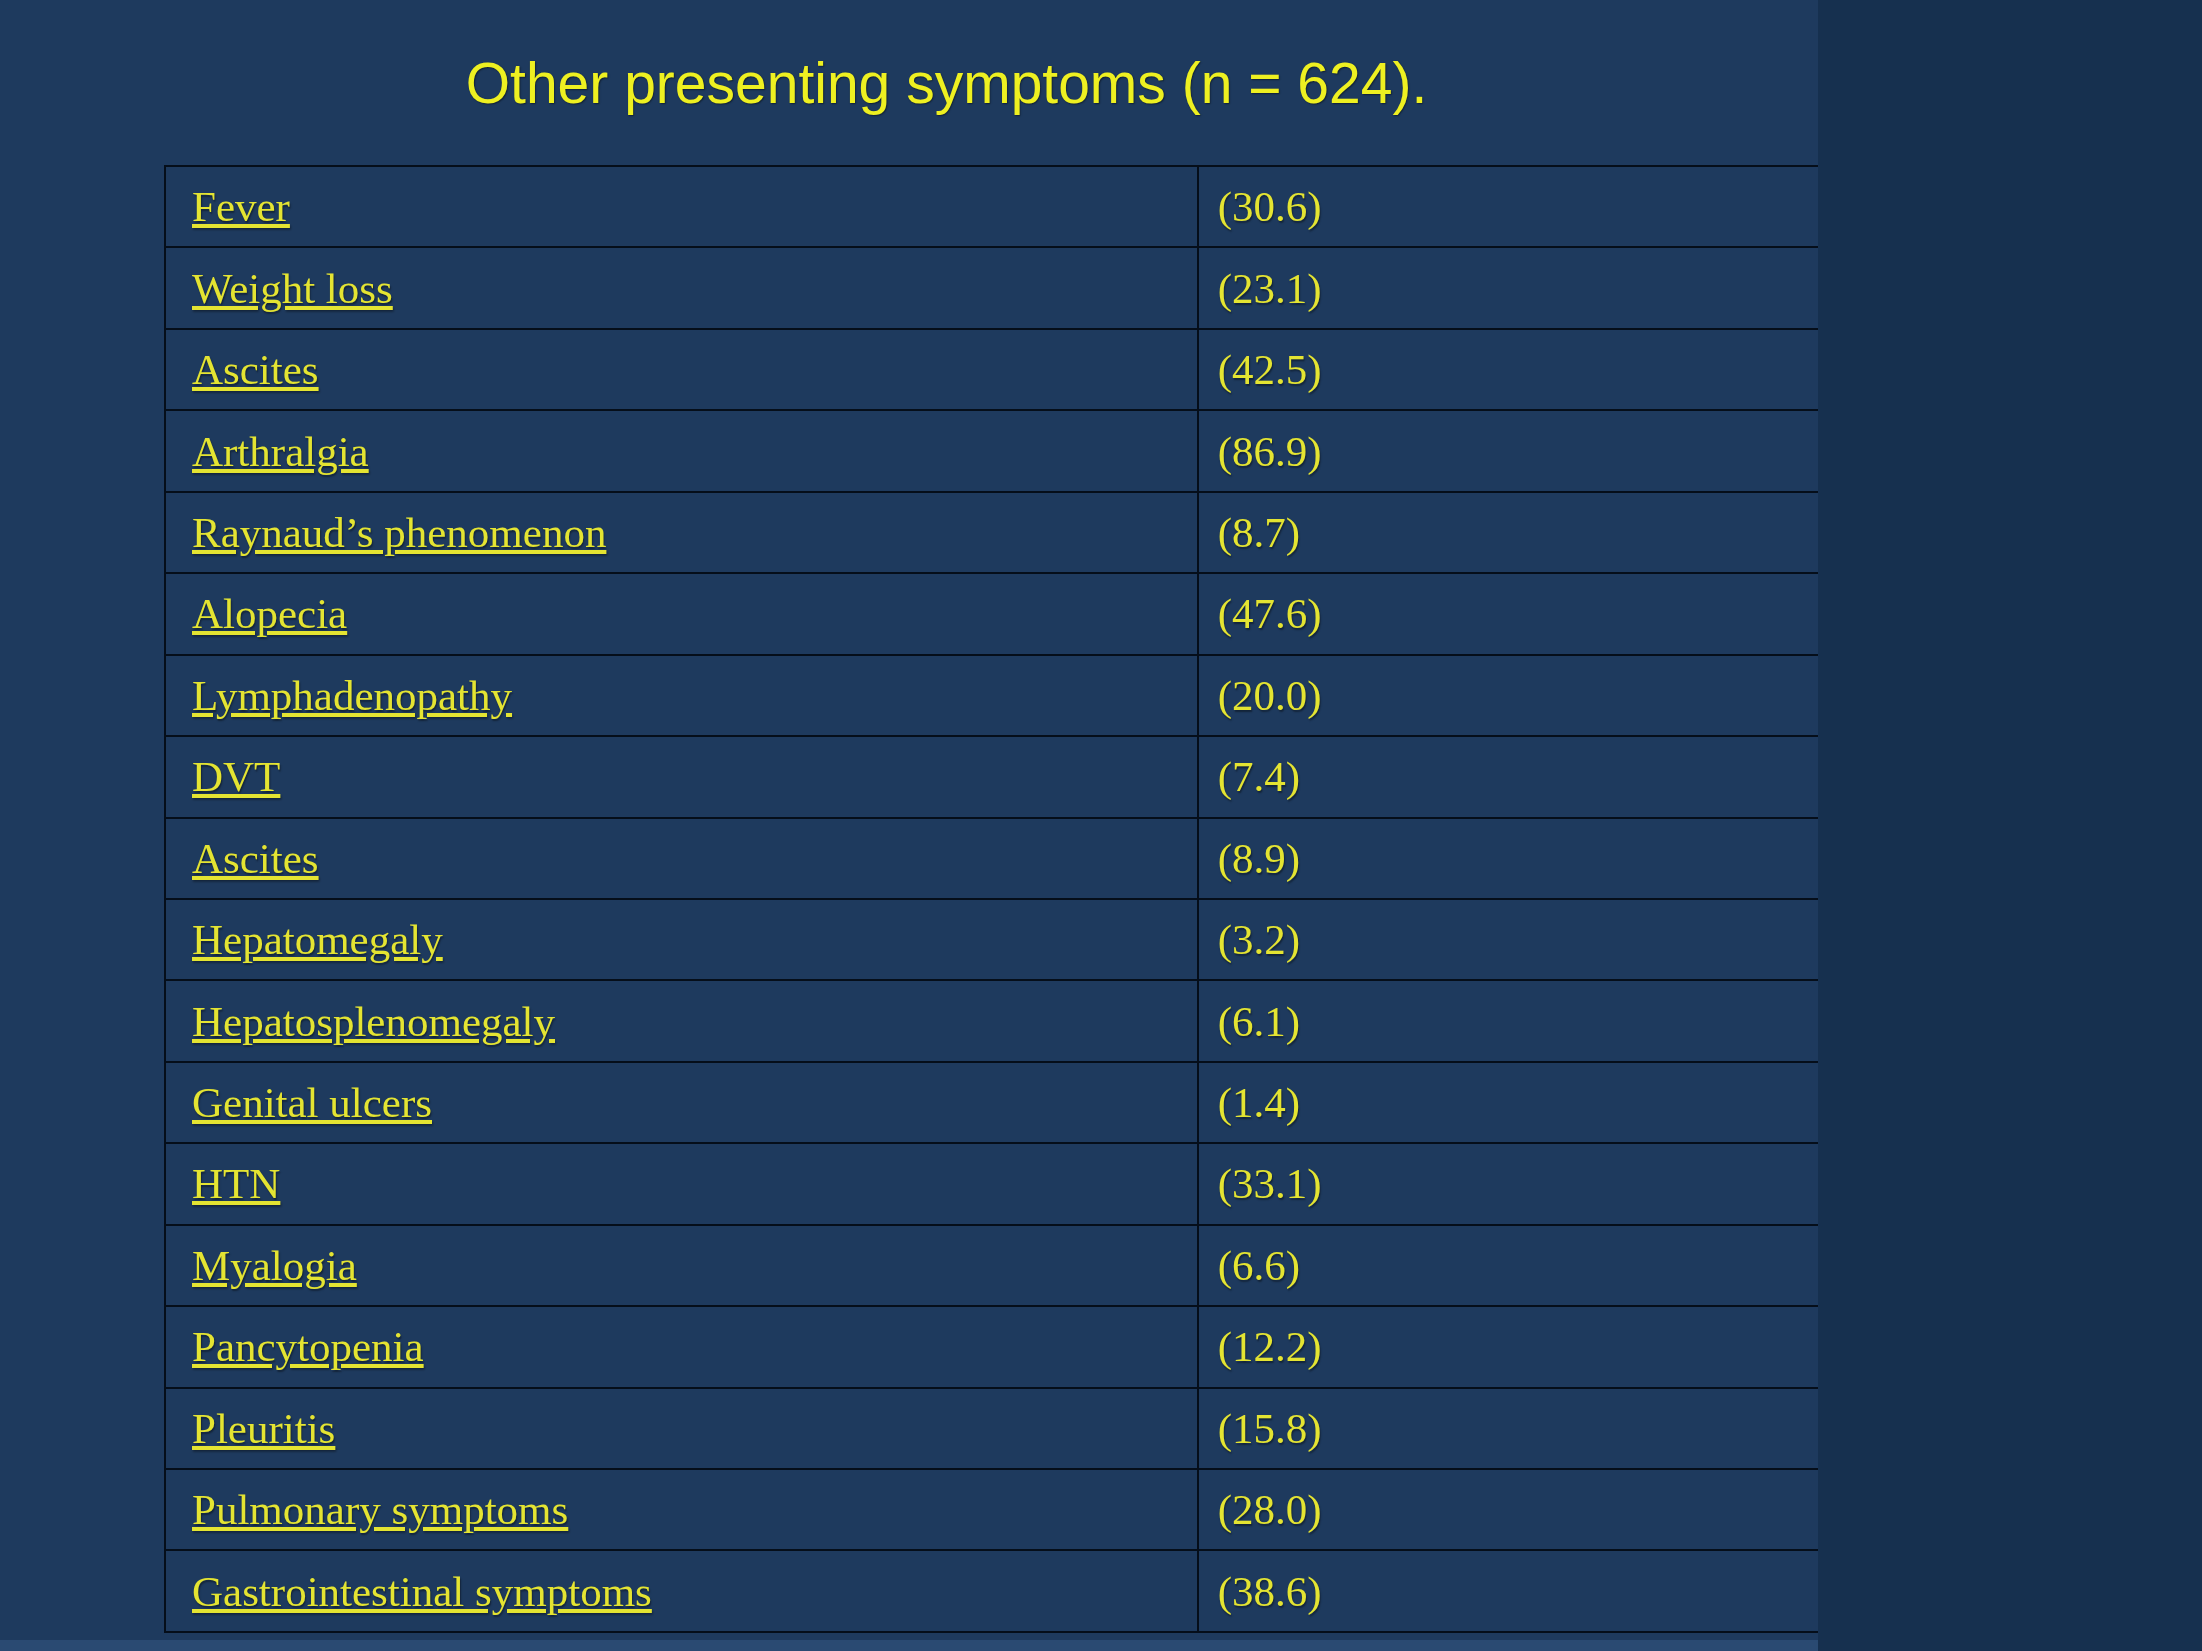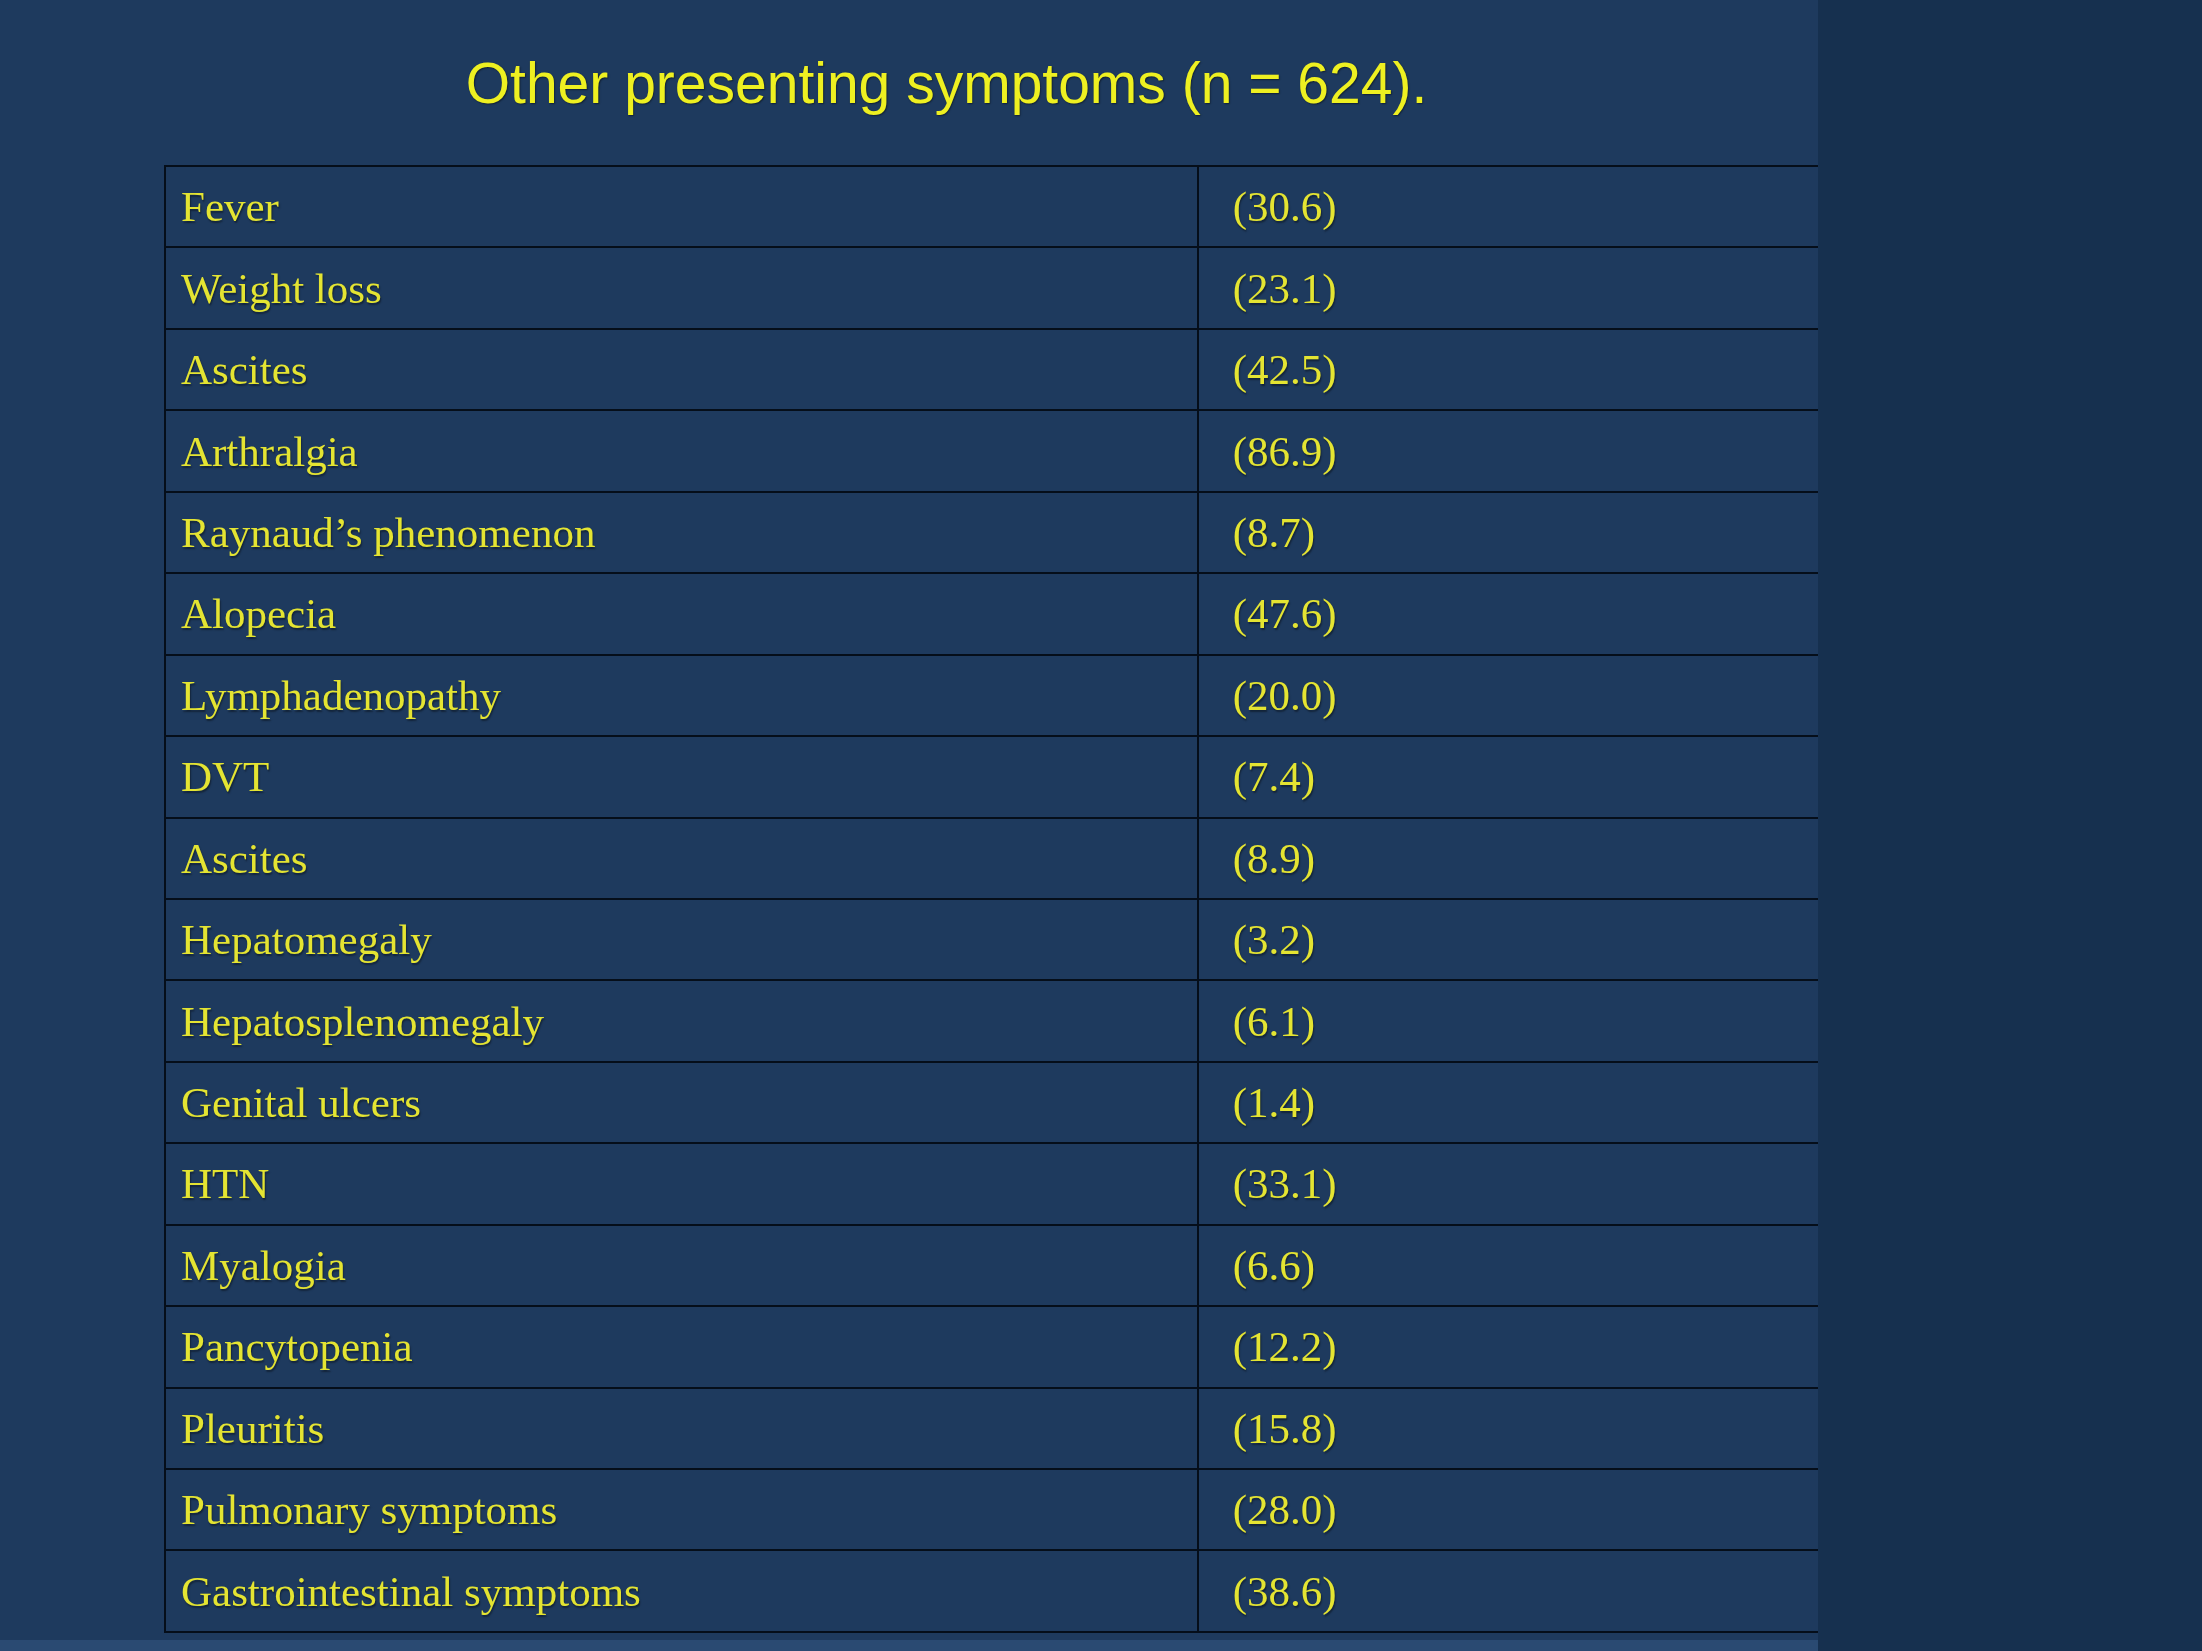--- a/index.html
+++ b/index.html
@@ -40,24 +40,25 @@
   .symptoms-table td {
     border: 2.6px solid #050e1a;
     color: #e4e432;
     font-size: 43px;
     vertical-align: middle;
     white-space: nowrap;
     overflow: hidden;
     text-shadow: 0.9px 1.7px 1.7px rgba(0,0,0,0.4);
   }
   .symptoms-table td.symptom {
-    padding-left: 15px;
+    padding-left: 26px;
+    text-decoration: underline;
   }
   .symptoms-table td.value {
-    padding-left: 34px;
+    padding-left: 19px;
   }
   .bottom-edge-strip {
     position: absolute;
     left: 0;
     bottom: 0;
     width: 100%;
     height: 12px;
     background: #2a4a72;
   }
 </style>

